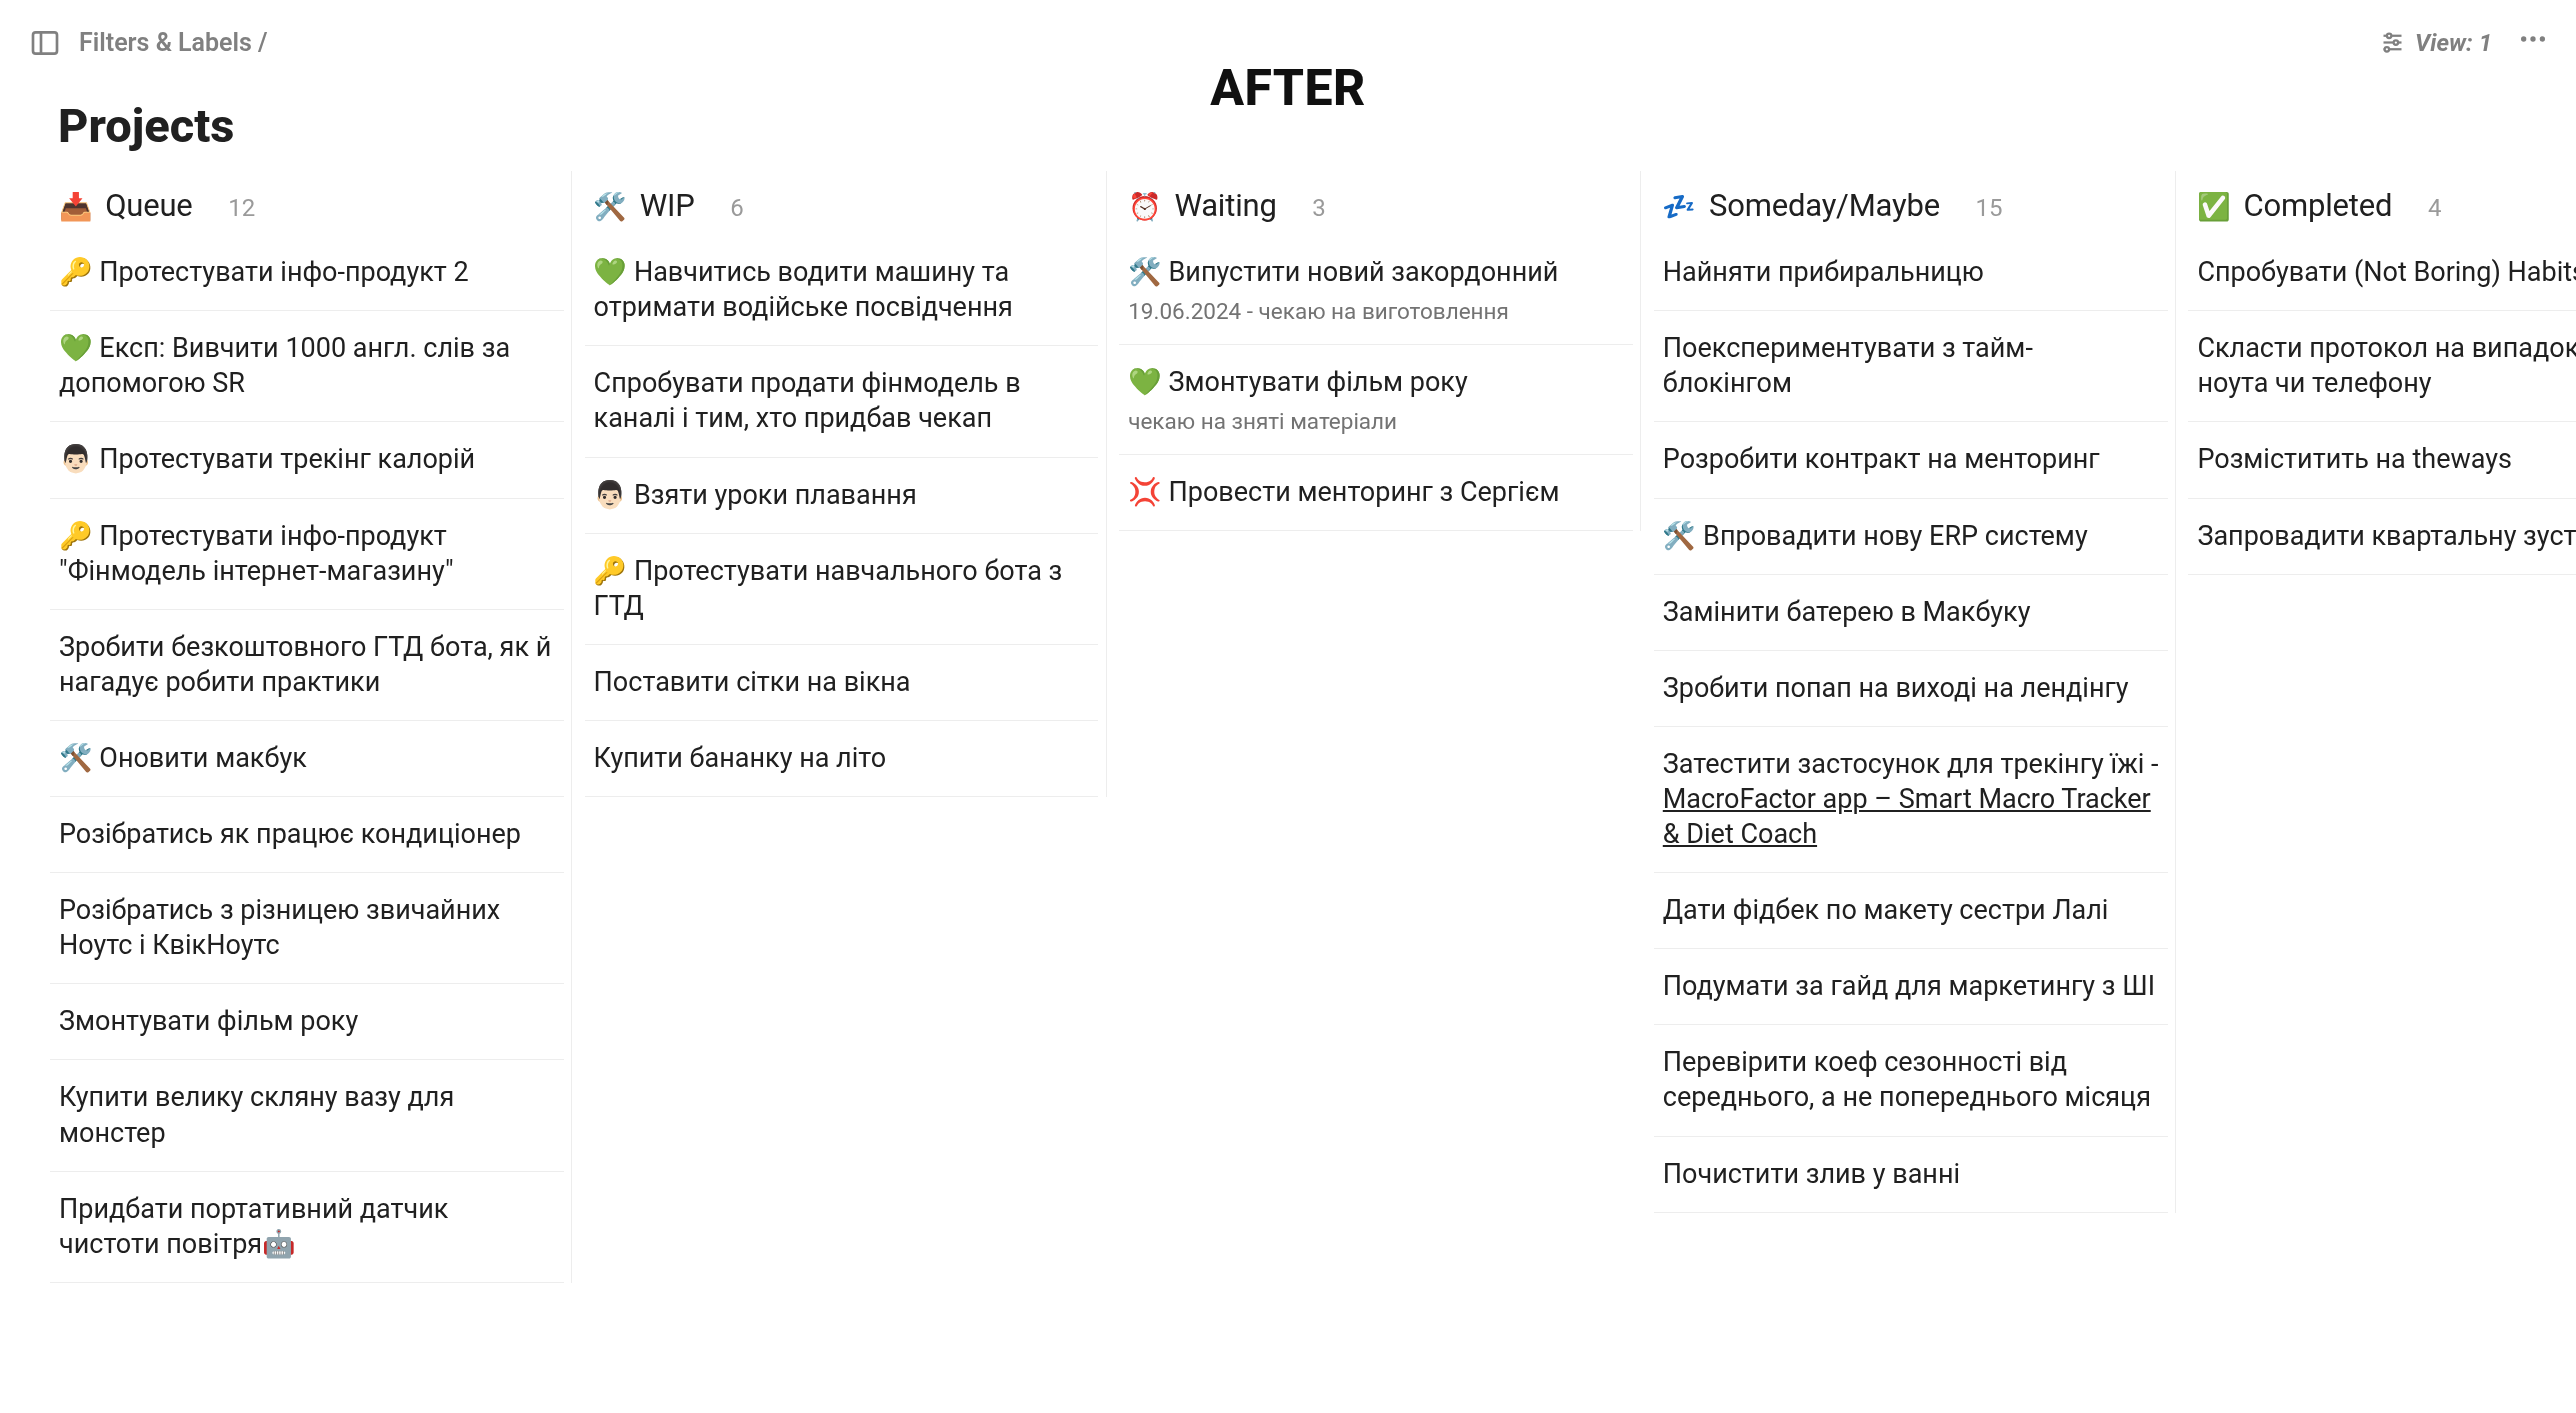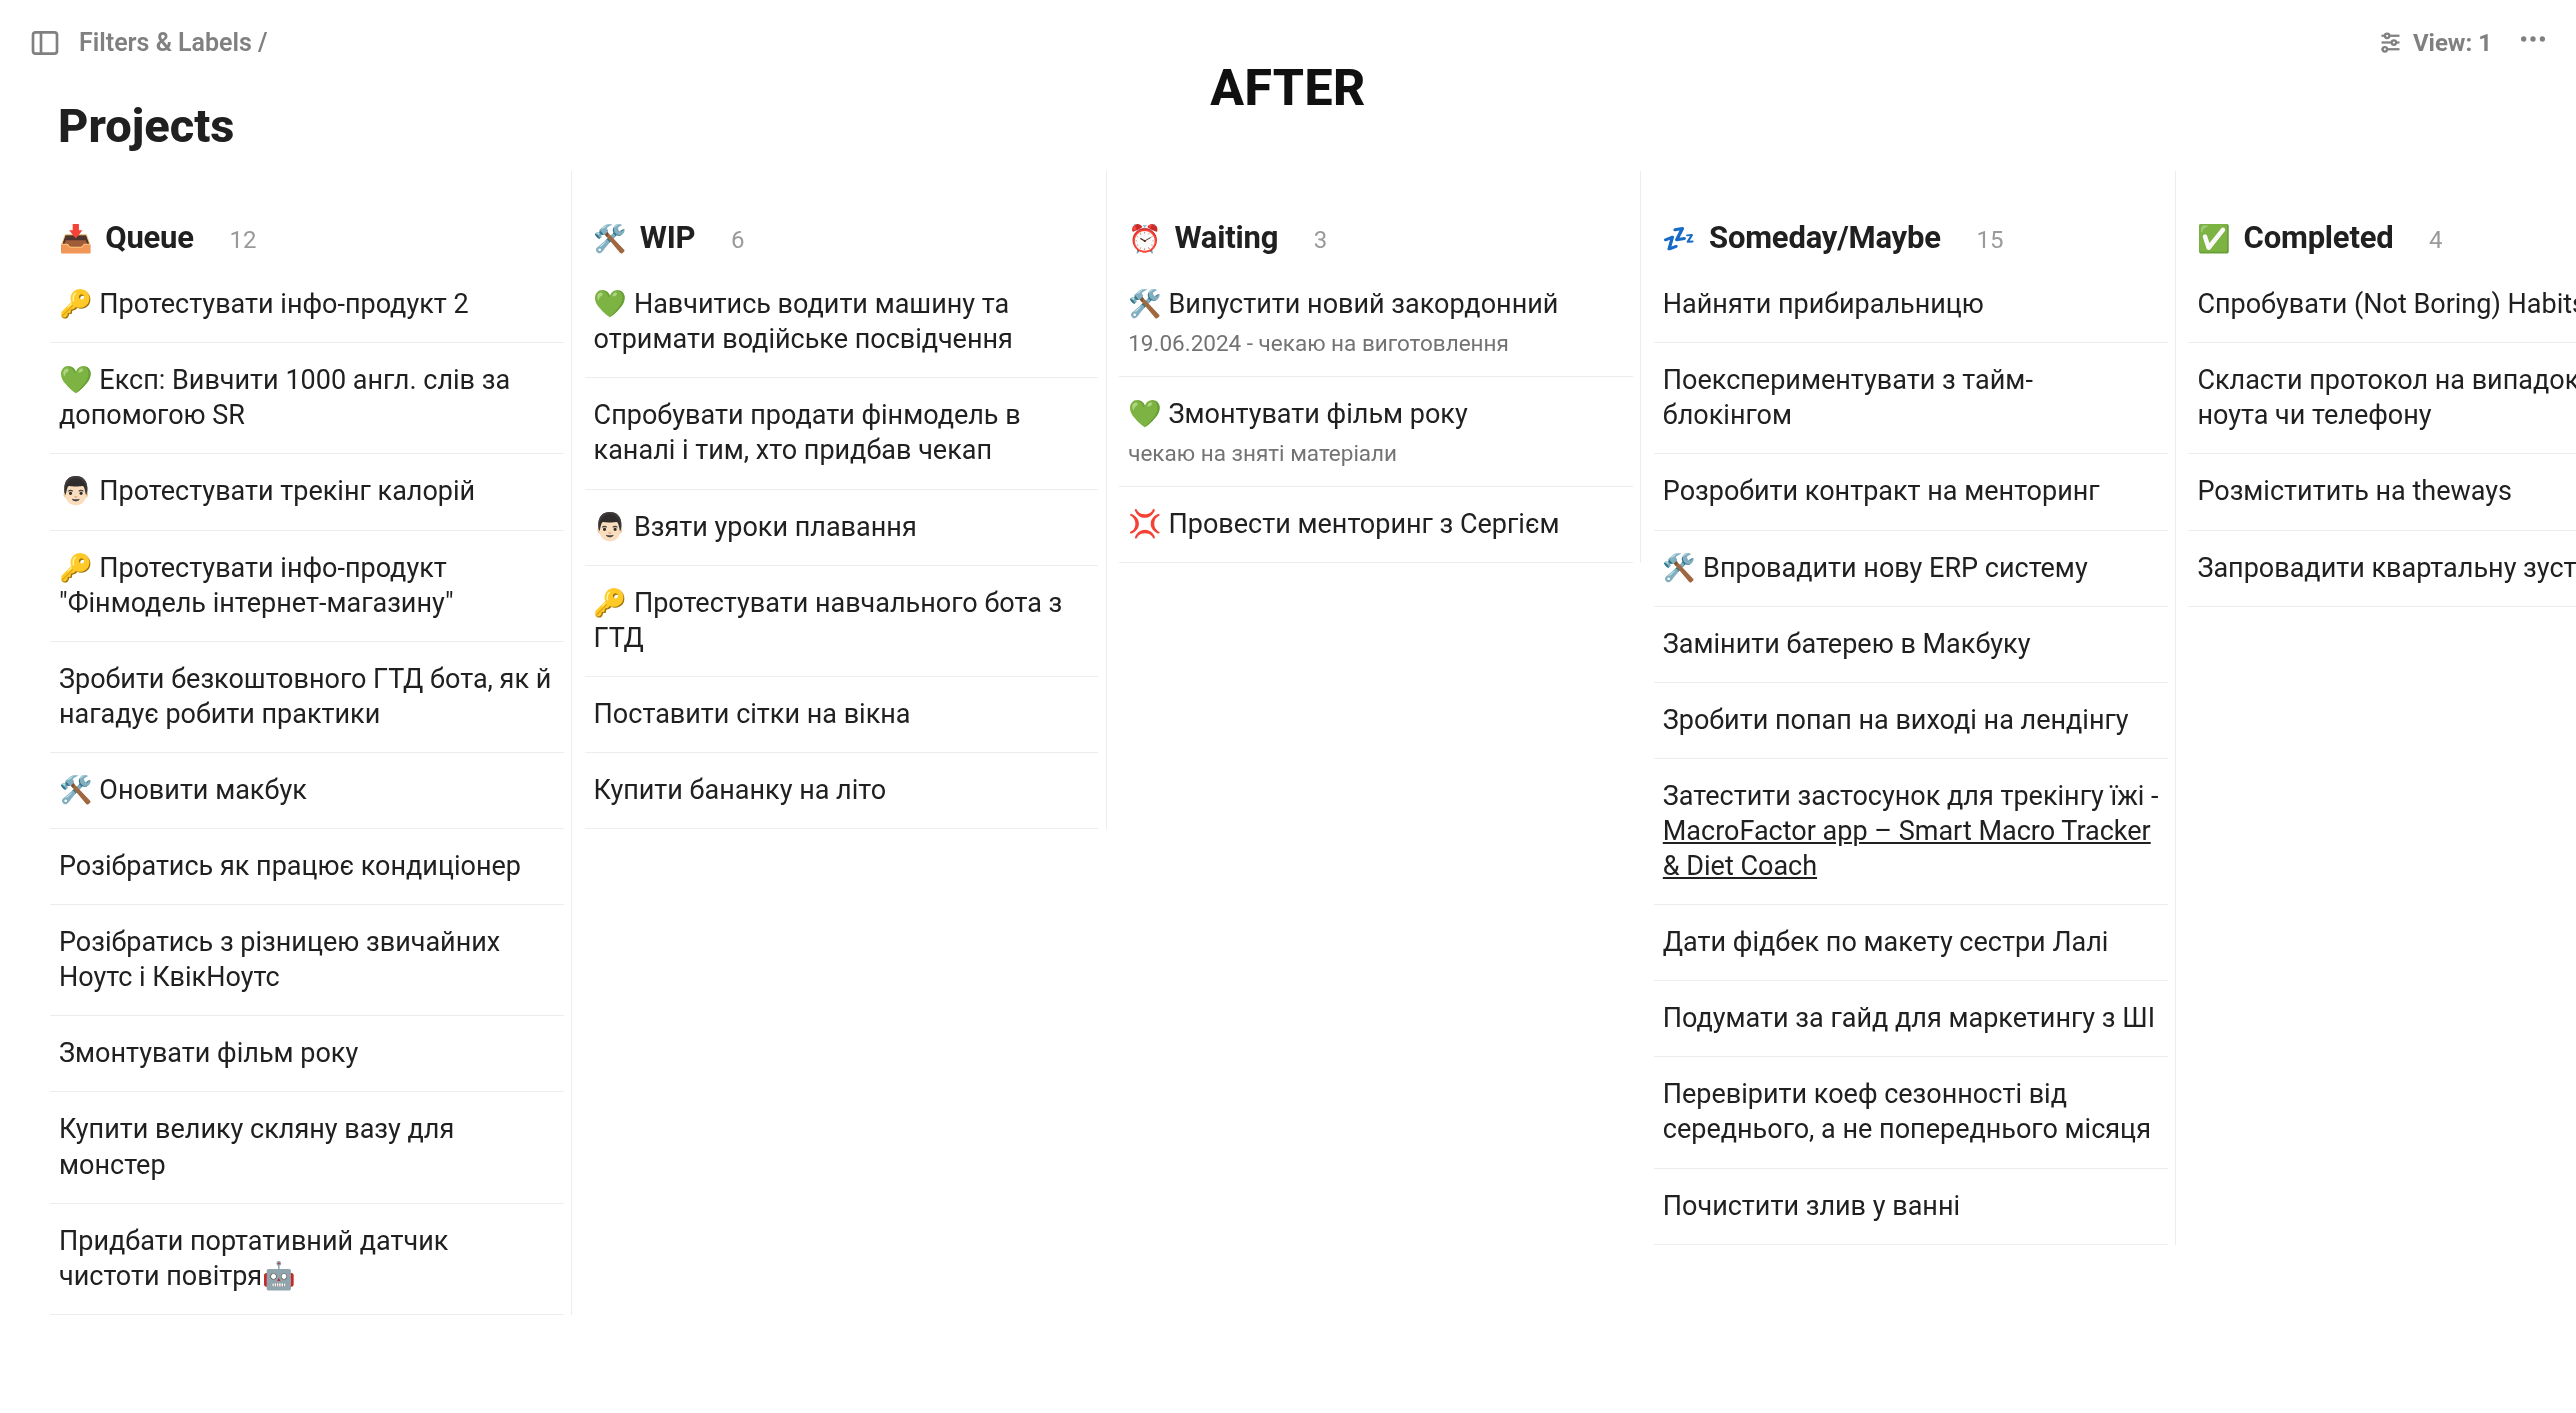--- a/index.html
+++ b/index.html
@@ -39,20 +39,21 @@
     align-items: center;
     gap: 25px;
   }
   .view-switcher {
     display: flex;
     align-items: center;
     gap: 9px;
     font-size: 24px;
     font-weight: 700;
     color: #808080;
+    font-style: italic;
   }
   .view-switcher svg { width: 27px; height: 27px; }
   .more-menu svg { width: 32px; height: 32px; color: #808080; }
   .big-title {
     position: absolute;
     top: 59px;
     left: 50%;
     transform: translateX(-50%);
     font-size: 50px;
     font-weight: 800;
@@ -80,23 +81,22 @@
   .column:last-child { border-right: none; }
   .col-header {
     display: flex;
     align-items: baseline;
     gap: 12.6px;
     padding: 16px 9px 10.8px 9px;
   }
   .col-icon { font-size: 27px; }
   .col-title {
     font-size: 31px;
-    font-weight: 700;
+    font-weight: 400;
     letter-spacing: -0.2px;
-    margin-top: 32px;
   }
   .col-count {
     font-size: 24px;
     color: #9a9a9a;
     font-weight: 400;
     margin-left: 23px;
   }
   .card {
     border-bottom: 0.9px solid #ededed;
     padding: 20px 9px;

